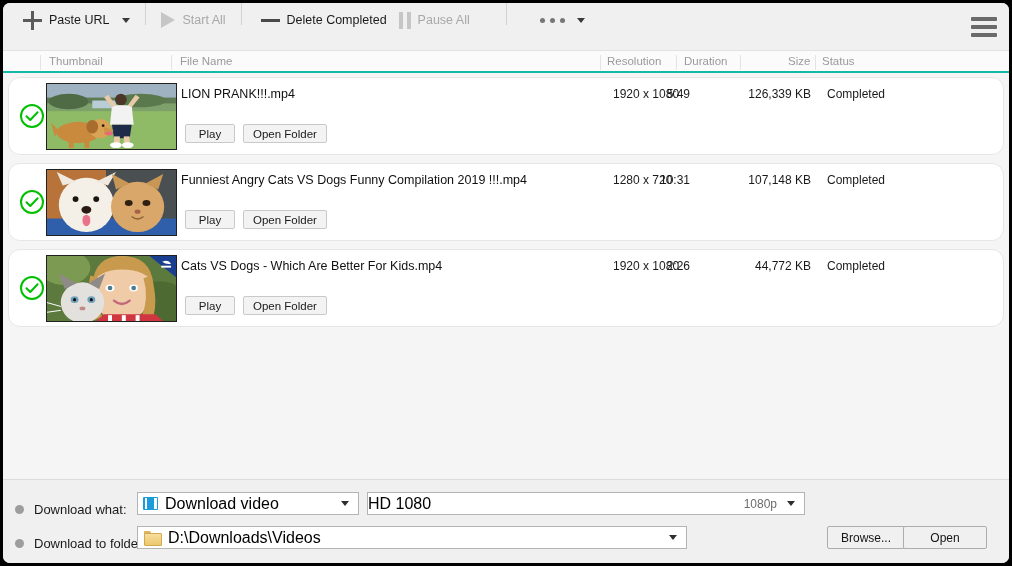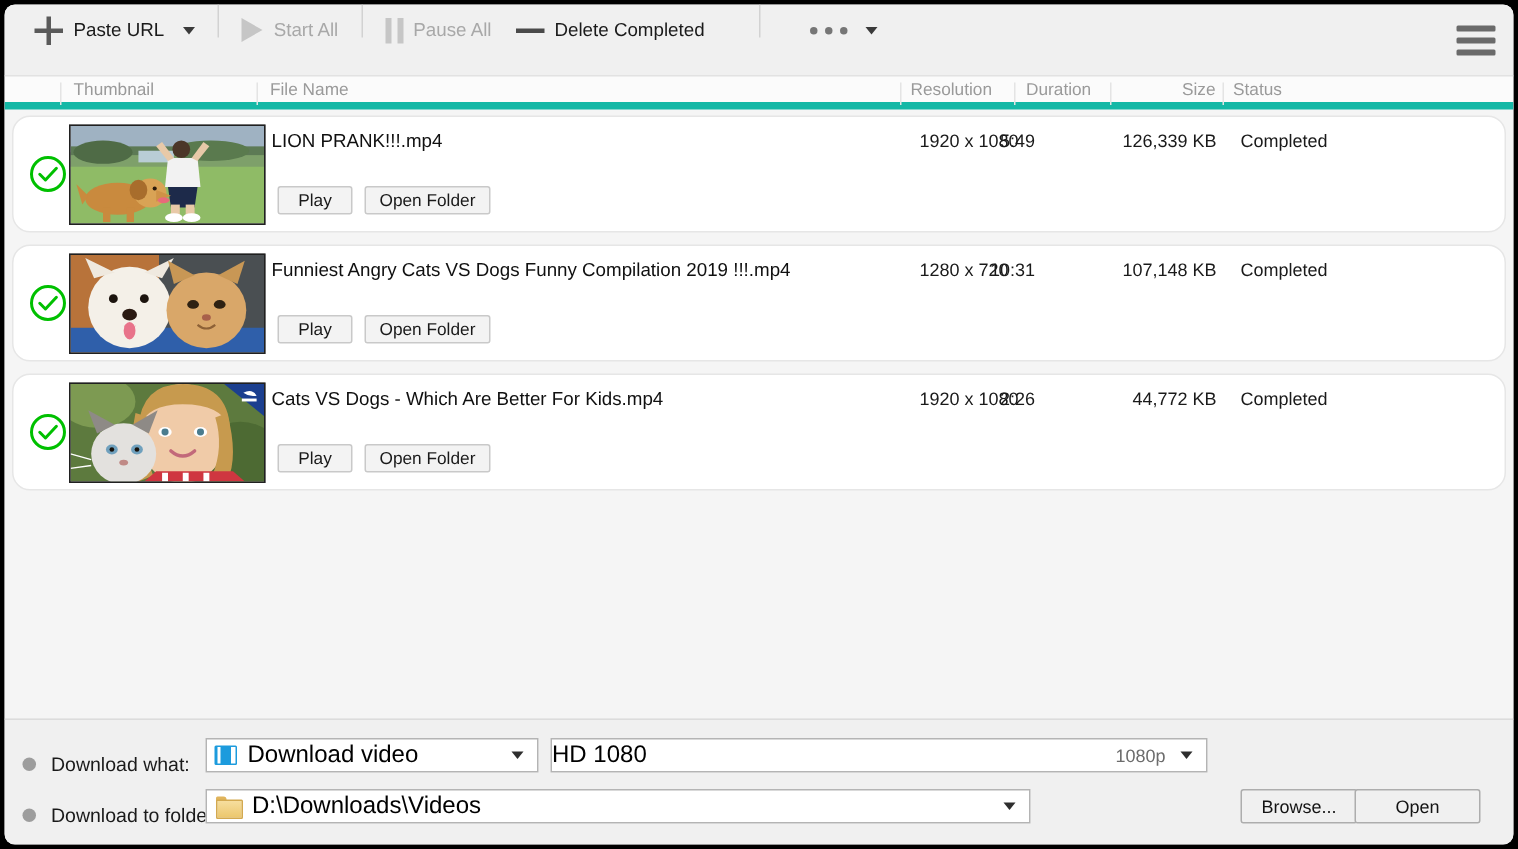--- a/index.html
+++ b/index.html
@@ -92,21 +92,21 @@
     display: flex; flex-direction: column; justify-content: space-between;
     cursor: pointer;
   }
   .hamburger span { display: block; height: 4px; background: #6a6a6a; border-radius: 1px; }
 
   
   .colhead {
     height: 23px; min-height: 23px;
     background: #fbfbfb;
     border-top: 1px solid #e2e2e2;
-    border-bottom: 5px solid #14b8a6;
+    border-bottom: 2px solid #14b8a6;
     position: relative;
     font-size: 11.5px;
     color: #9a9a9a;
   }
   .colhead .ch {
     position: absolute;
     top: 0; height: 100%;
     display: flex; align-items: center;
     white-space: nowrap;
   }
@@ -302,31 +302,31 @@
 
     <div class="tb-sep"></div>
 
     <div class="tb-item">
       <span class="ico-play"></span>
       <span class="tb-label dim">Start All</span>
     </div>
 
     <div class="tb-sep"></div>
 
+    <div class="tb-item" style="margin-left:4px;">
+      <span class="ico-minus"></span>
+      <span class="tb-label">Delete Completed</span>
+    </div>
+
     <div class="tb-item">
       <span class="ico-pause">
           <span></span>
           <span></span>
         </span>
       <span class="tb-label dim">Pause All</span>
-    </div>
-
-    <div class="tb-item" style="margin-left:4px;">
-      <span class="ico-minus"></span>
-      <span class="tb-label">Delete Completed</span>
     </div>
 
     <div class="tb-sep" style="margin-left:30px;"></div>
 
     <div class="tb-item" style="margin-left:18px;">
       <span class="ico-dots">
           <span></span>
           <span></span>
           <span></span>
         </span>

